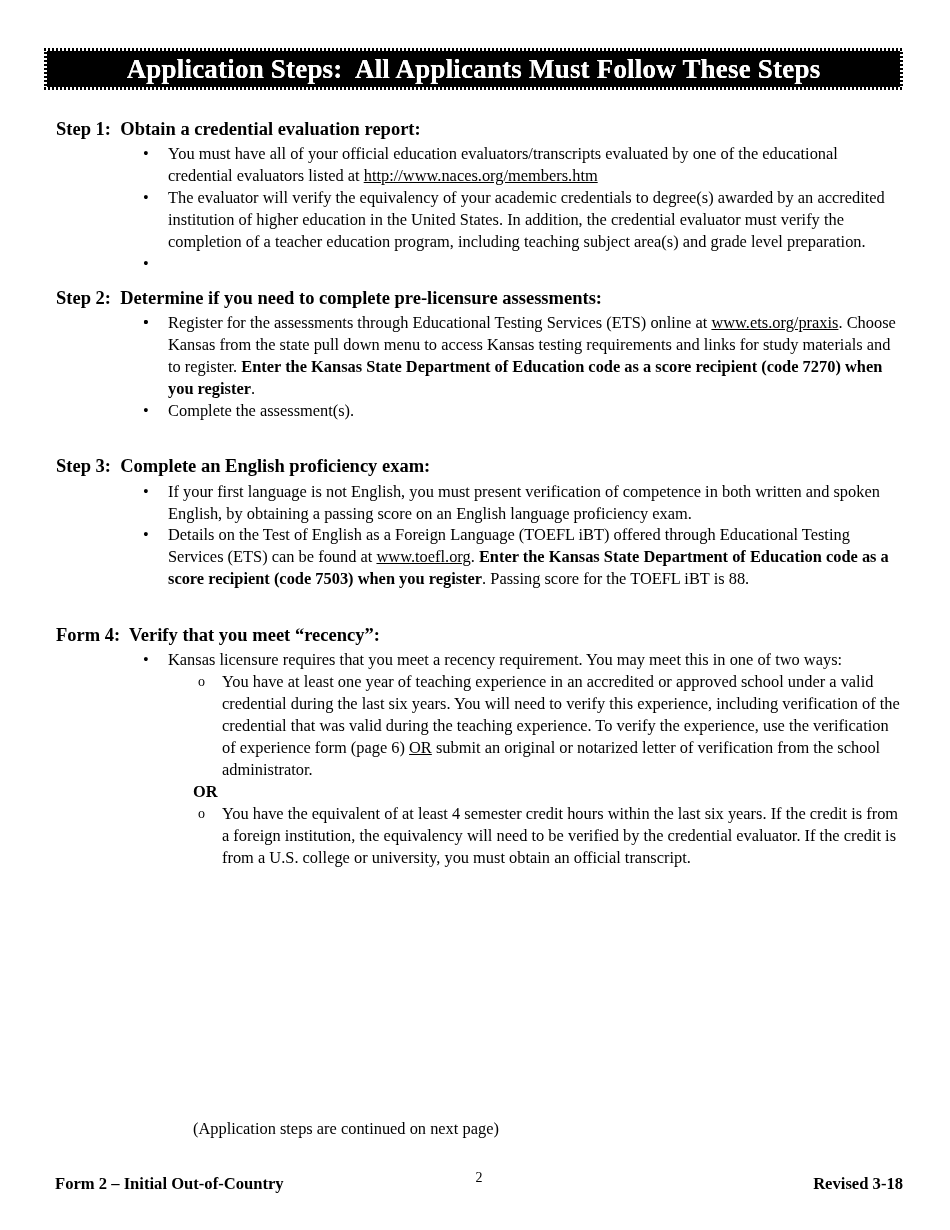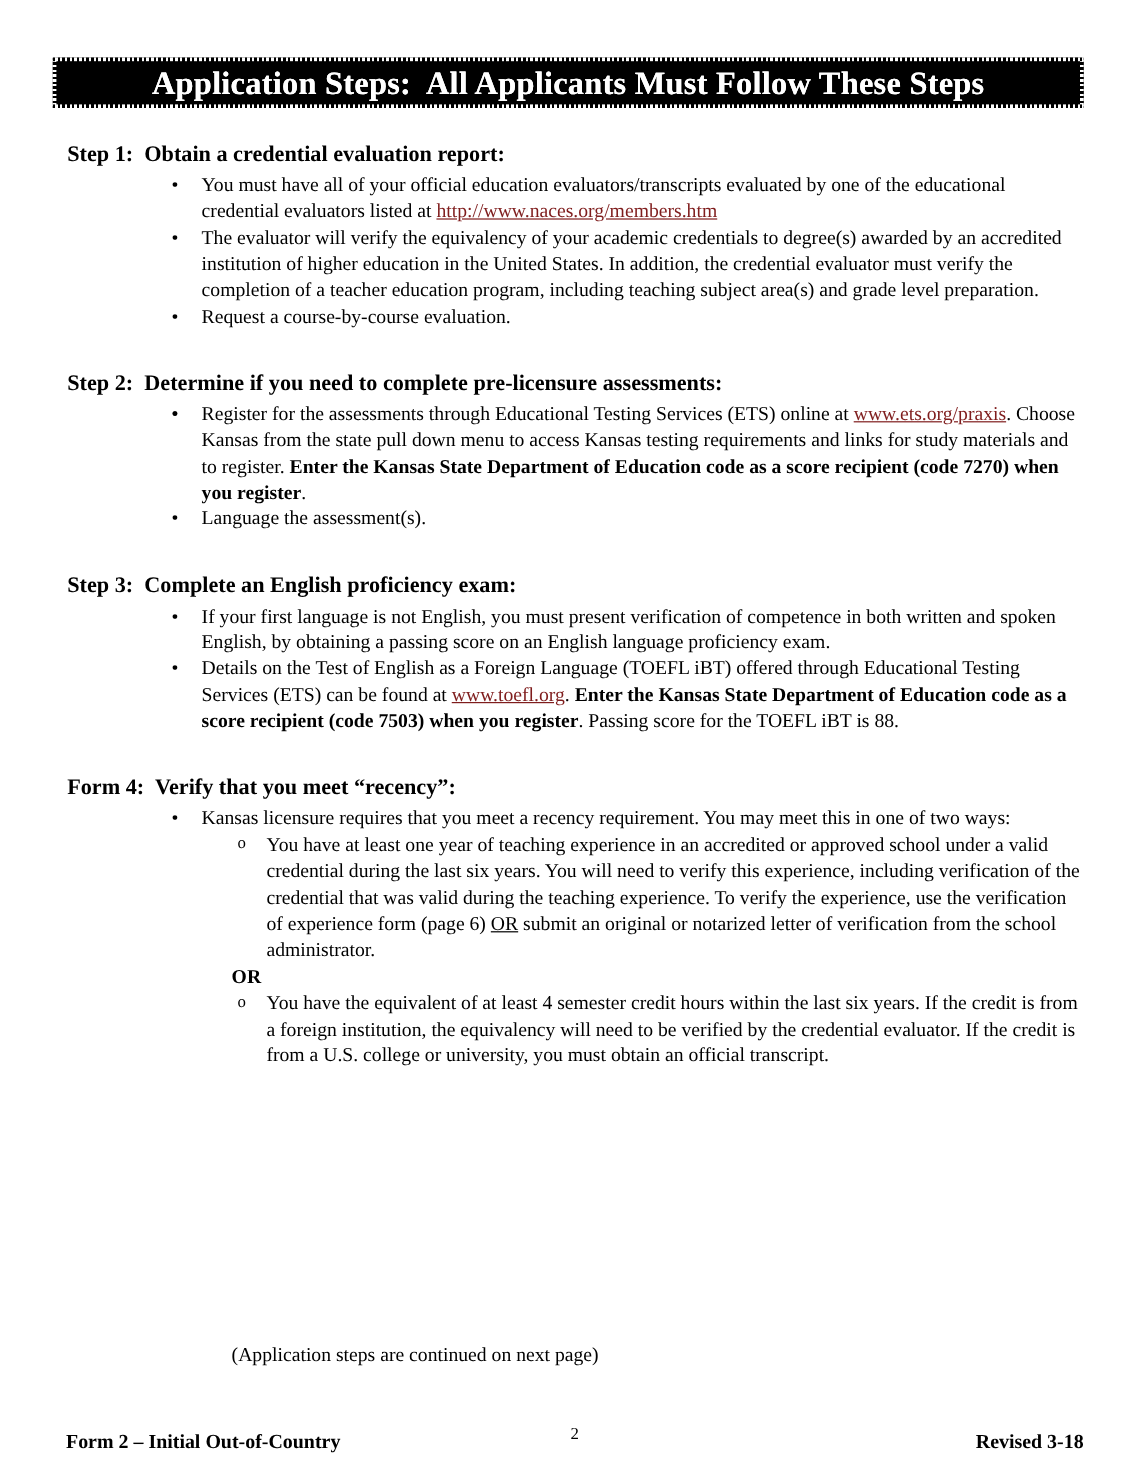--- a/index.html
+++ b/index.html
@@ -127,21 +127,21 @@
   }
 
   .or-divider {
     font-weight: bold;
     font-size: 16.4px;
     line-height: 21.9px;
     padding-left: 193px;
   }
 
   a.link, .link {
-    color: #7f1d1d;
+    color: #000000;
   }
   .b { font-weight: bold; }
   .u { text-decoration: underline; }
   .gap-step { height: 34px; }
 
   
   .continued {
     position: absolute;
     left: 193px;
     top: 1118px;
@@ -149,21 +149,20 @@
     line-height: 21.9px;
   }
 
   
   .footer {
     position: absolute;
     left: 55px;
     right: 47px;
     top: 1174px;
     height: 26px;
-    margin-top: 18px;
   }
   .footer-left {
     position: absolute;
     left: 0;
     top: 0;
     font-weight: bold;
     font-size: 16.6px;
     white-space: pre;
   }
   .footer-center {
@@ -194,30 +193,30 @@
     </div>
     <div class="banner-border"></div>
   </div>
 
   <div class="content" id="content-root">
       <div class="step-block">
         <div class="step-heading">Step 1:  Obtain a credential evaluation report:</div>
         <ul class="bullets">
           <li class="bullet"><span class="marker">•</span><span>You must have all of your official education evaluators/transcripts evaluated by one of the educational credential evaluators listed at </span><a class="link" href="#">http://www.naces.org/members.htm</a></li>
           <li class="bullet"><span class="marker">•</span><span>The evaluator will verify the equivalency of your academic credentials to degree(s) awarded by an accredited institution of higher education in the United States.  In addition, the credential evaluator must verify the completion of a teacher education program, including teaching subject area(s) and grade level preparation.</span></li>
-          <li class="bullet"><span class="marker">•</span><span>Request a course-by-course evaluation.</span></li>
+          <li class="bullet"><span class="marker">•</span></li>
         </ul>
       </div>
       <div class="gap-step"></div>
       <div class="step-block">
         <div class="step-heading">Step 2:  Determine if you need to complete pre-licensure assessments:</div>
         <ul class="bullets">
           <li class="bullet"><span class="marker">•</span></li>
           <li class="bullet"><span class="marker">•</span><span>Register for the assessments through Educational Testing Services (ETS) online at </span><a class="link" href="#">www.ets.org/praxis</a><span>.  Choose Kansas from the state pull down menu to access Kansas testing requirements and links for study materials and to register.  </span><span class="b">Enter the Kansas State Department of Education code as a score recipient (code 7270) when you register</span><span>.</span></li>
-          <li class="bullet"><span class="marker">•</span><span>Language the assessment(s).</span></li>
+          <li class="bullet"><span class="marker">•</span><span>Complete the assessment(s).</span></li>
         </ul>
       </div>
       <div class="gap-step"></div>
       <div class="step-block">
         <div class="step-heading">Step 3:  Complete an English proficiency exam:</div>
         <ul class="bullets">
           <li class="bullet"><span class="marker">•</span><span>If your first language is not English, you must present verification of competence in both written and spoken English, by obtaining a passing score on an English language proficiency exam.</span></li>
           <li class="bullet"><span class="marker">•</span><span>Details on the Test of English as a Foreign Language (TOEFL iBT) offered through Educational Testing Services (ETS) can be found at </span><a class="link" href="#">www.toefl.org</a><span>.  </span><span class="b">Enter the Kansas State Department of Education code as a score recipient (code 7503) when you register</span><span>.  Passing score for the TOEFL iBT is 88.</span></li>
         </ul>
       </div>

